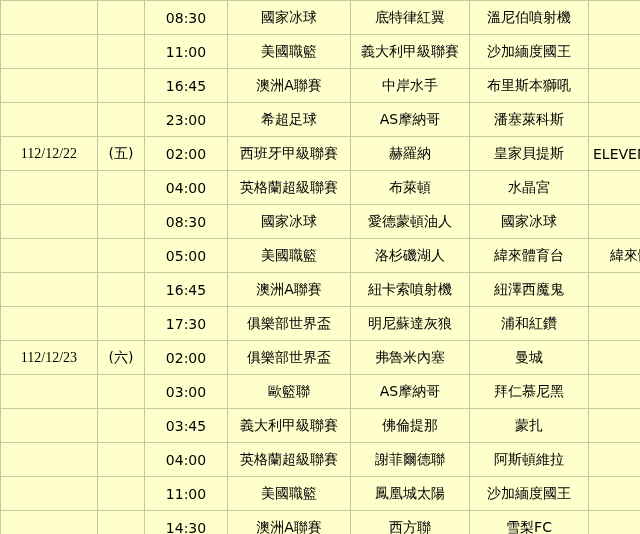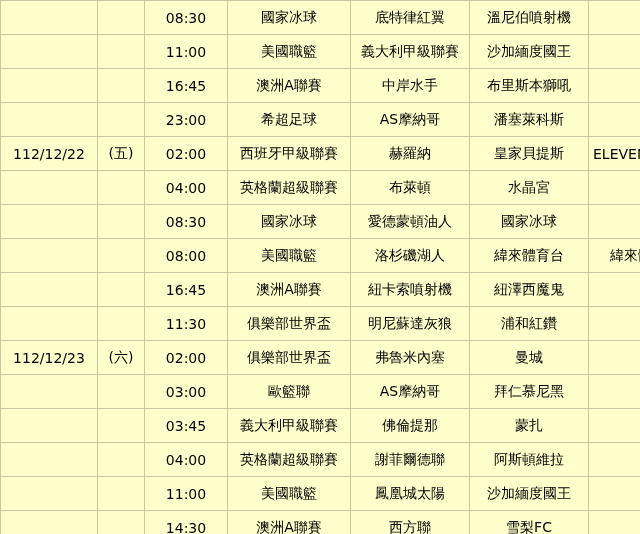--- a/index.html
+++ b/index.html
@@ -38,20 +38,21 @@
   td.col-date {
     width: 88px;
     background: #ffffff;
     border-left: none;
     border-top: none;
     border-bottom: none;
     border-right: none;
     font-size: 13.5px;
     text-align: right;
     padding-right: 6px;
+    font-family: Liberation Serif, serif;
   }
   td.col-day {
     width: 38px;
     background: #ffffcc;
     font-size: 13.5px;
   }
   td.col-time {
     width: 74px;
     font-size: 14px;
   }
@@ -140,39 +141,39 @@
           <td class="col-day"></td>
           <td class="col-time">08:30</td>
           <td class="col-league">國家冰球</td>
           <td class="col-home">愛德蒙頓油人</td>
           <td class="col-away">國家冰球</td>
           <td class="col-channel"></td>
         </tr>
         <tr>
           <td class="col-date"></td>
           <td class="col-day"></td>
-          <td class="col-time">08:00</td>
+          <td class="col-time">05:00</td>
           <td class="col-league">美國職籃</td>
           <td class="col-home">洛杉磯湖人</td>
           <td class="col-away">緯來體育台</td>
           <td class="col-channel">緯來體育台</td>
         </tr>
         <tr>
           <td class="col-date"></td>
           <td class="col-day"></td>
           <td class="col-time">16:45</td>
           <td class="col-league">澳洲A聯賽</td>
           <td class="col-home">紐卡索噴射機</td>
           <td class="col-away">紐澤西魔鬼</td>
           <td class="col-channel"></td>
         </tr>
         <tr>
           <td class="col-date"></td>
           <td class="col-day"></td>
-          <td class="col-time">11:30</td>
+          <td class="col-time">17:30</td>
           <td class="col-league">俱樂部世界盃</td>
           <td class="col-home">明尼蘇達灰狼</td>
           <td class="col-away">浦和紅鑽</td>
           <td class="col-channel"></td>
         </tr>
         <tr>
           <td class="col-date">112/12/23</td>
           <td class="col-day">(六)</td>
           <td class="col-time">02:00</td>
           <td class="col-league">俱樂部世界盃</td>

